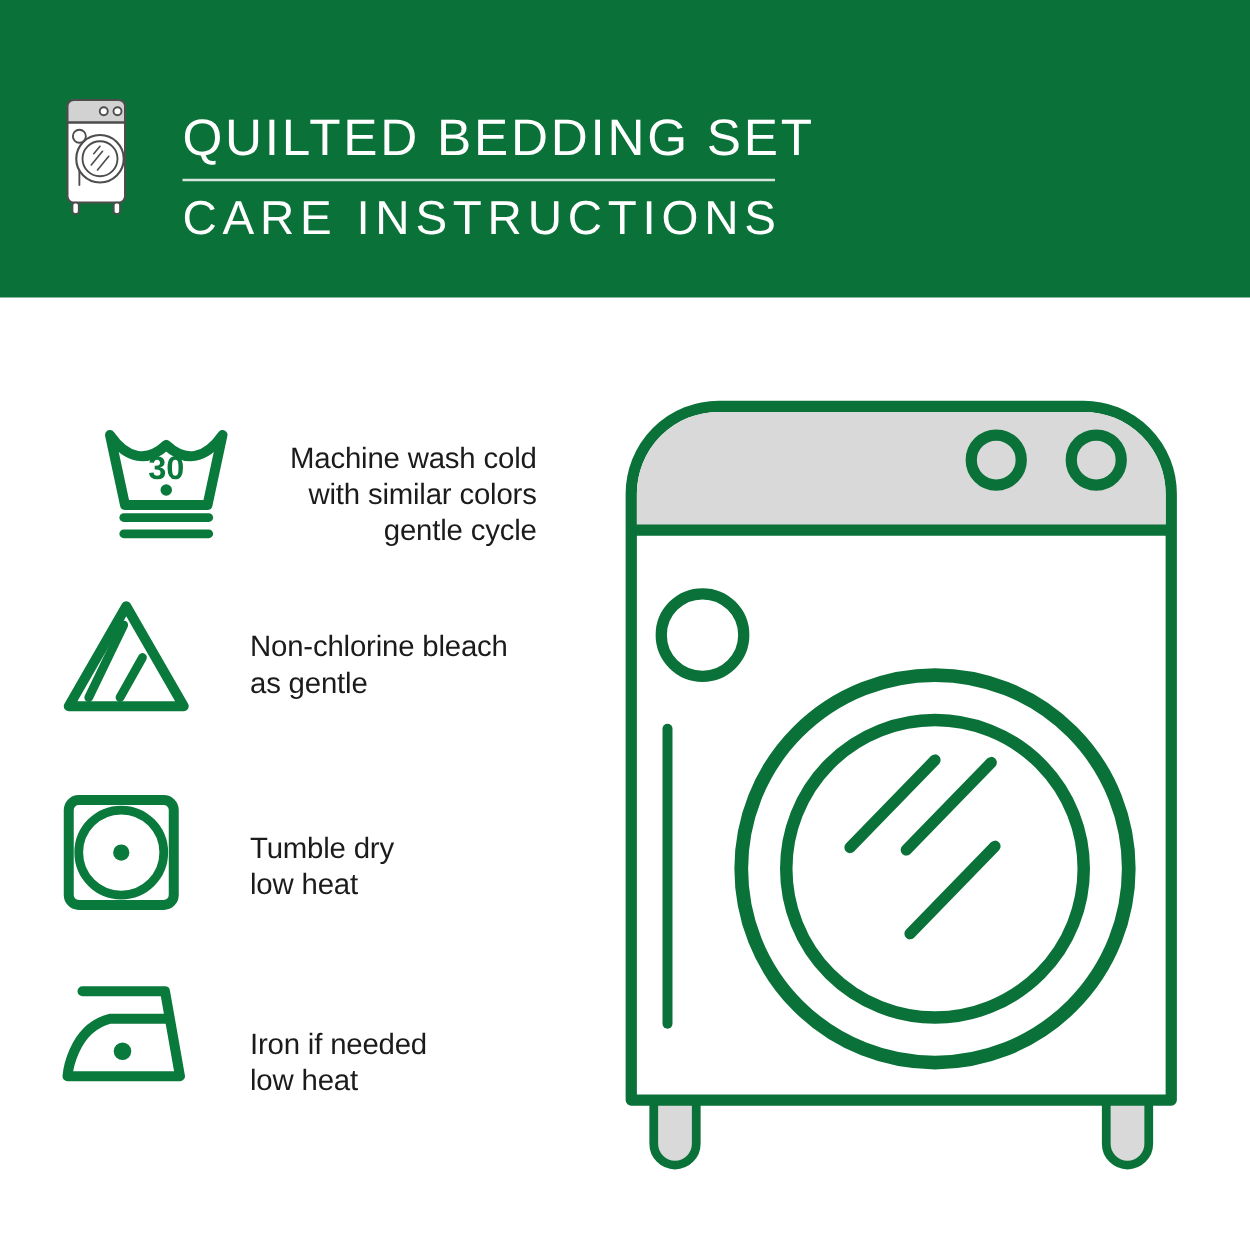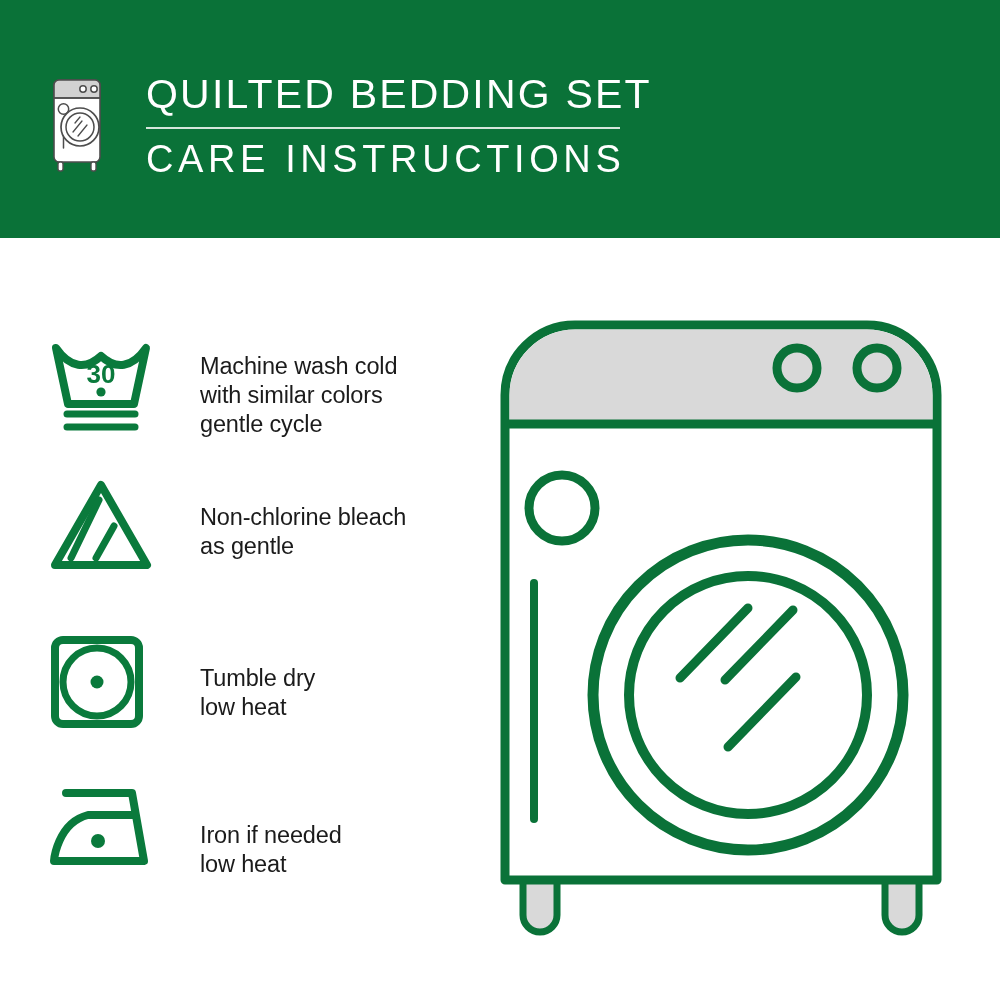--- a/index.html
+++ b/index.html
@@ -42,20 +42,21 @@
     top: 70px;
     width: 540px;
   }
   #title-main {
     font-size: 41px;
     letter-spacing: 2.2px;
     color: #ffffff;
     font-weight: 400;
     line-height: 48px;
     white-space: nowrap;
+    margin-top: 16px;
   }
   #title-divider {
     width: 474px;
     height: 1.5px;
     background: #d6e6dc;
     margin-top: 9px;
     margin-bottom: 7px;
   }
   #title-sub {
     font-size: 38px;
@@ -88,26 +89,26 @@
     position: absolute;
     left: 200px;
     font-size: 23.5px;
     line-height: 29px;
     color: #1b1b1b;
     font-weight: 400;
     letter-spacing: -0.15px;
     white-space: pre-line;
   }
 
-  #row-wash   { top: 100px; height: 120px; }
+  #row-wash   { top: 100px; height: 120px; margin-left: 32px; }
   #row-bleach { top: 240px; height: 120px; }
   #row-dry    { top: 396px; height: 120px; }
   #row-iron   { top: 545px; height: 120px; }
 
-  #text-wash   { top: 14px; }
+  #text-wash   { top: 14px; text-align: right; }
   #text-bleach { top: 25px; }
   #text-dry    { top: 30px; }
   #text-iron   { top: 30px; margin-top: 8px; }
 
   
   #machine-illustration {
     position: absolute;
     left: 480px;
     top: 300px;
     width: 500px;

